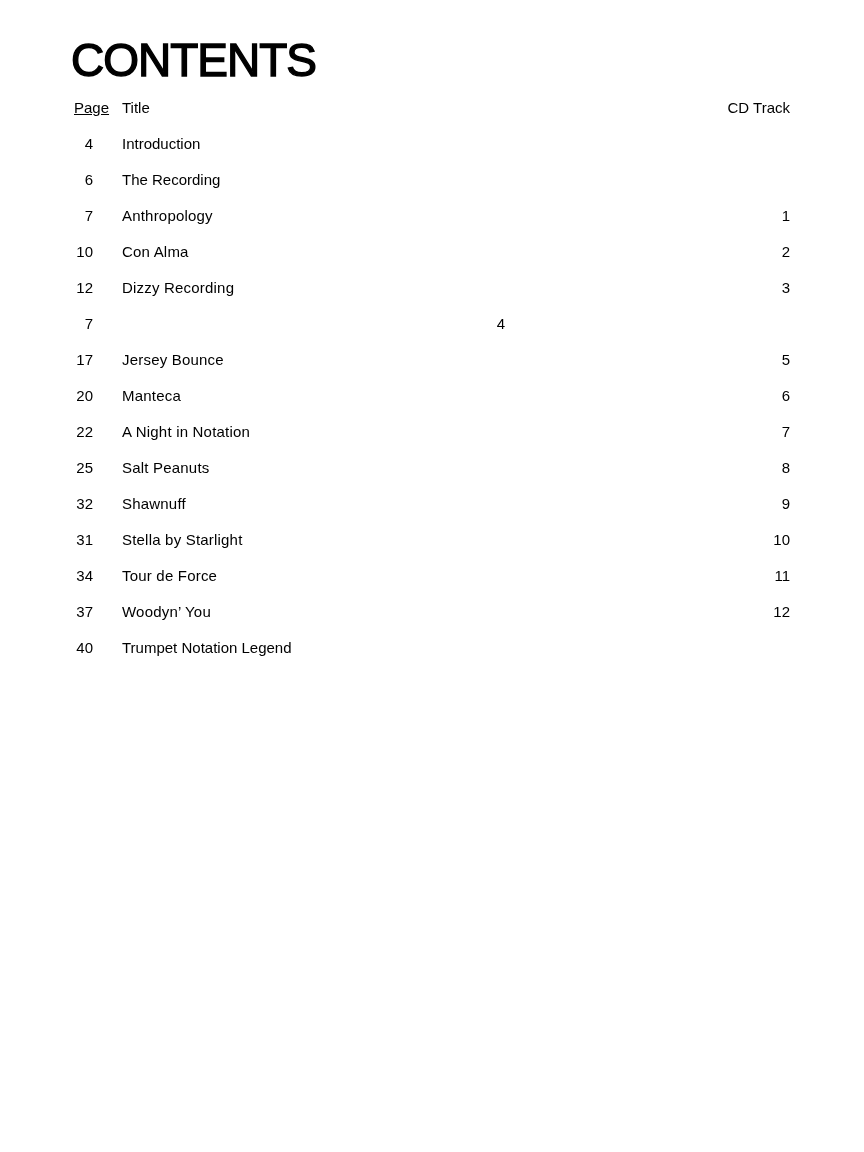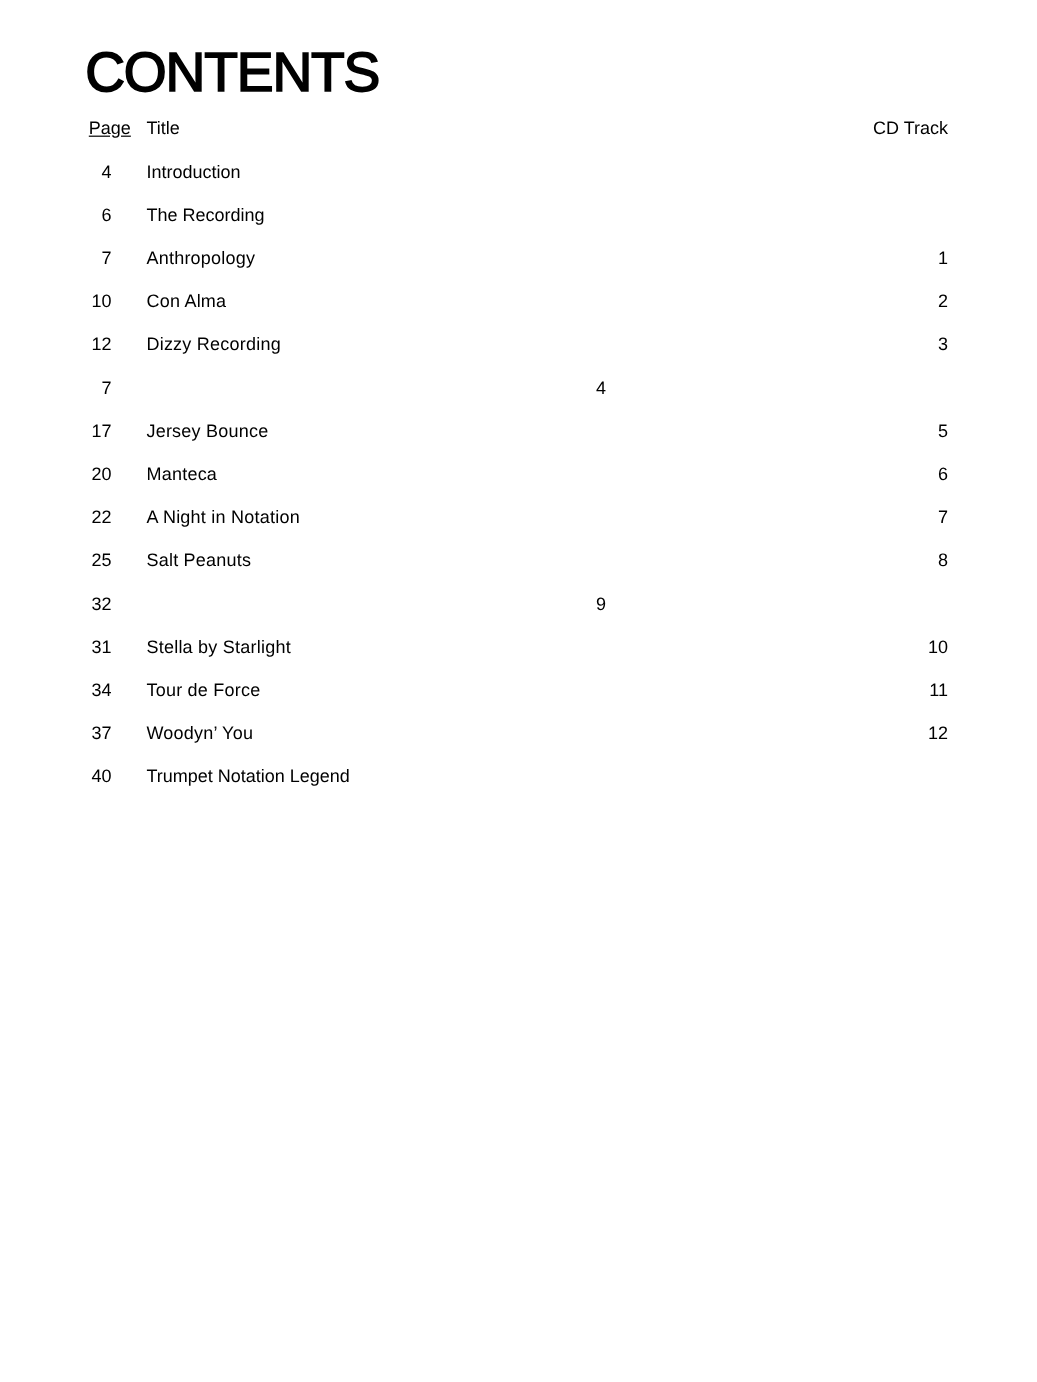--- a/index.html
+++ b/index.html
@@ -102,20 +102,21 @@
       <span class="col-title">A Night in Notation</span>
       <span class="col-track">7</span>
     </div>
       <div class="row bold">
       <span class="col-page">25</span>
       <span class="col-title">Salt Peanuts</span>
       <span class="col-track">8</span>
     </div>
       <div class="row bold">
       <span class="col-page">32</span>
+      <span class="col-title">Shawnuff</span>
       <span class="col-track">9</span>
     </div>
       <div class="row bold">
       <span class="col-page">31</span>
       <span class="col-title">Stella by Starlight</span>
       <span class="col-track">10</span>
     </div>
       <div class="row bold">
       <span class="col-page">34</span>
       <span class="col-title">Tour de Force</span>

